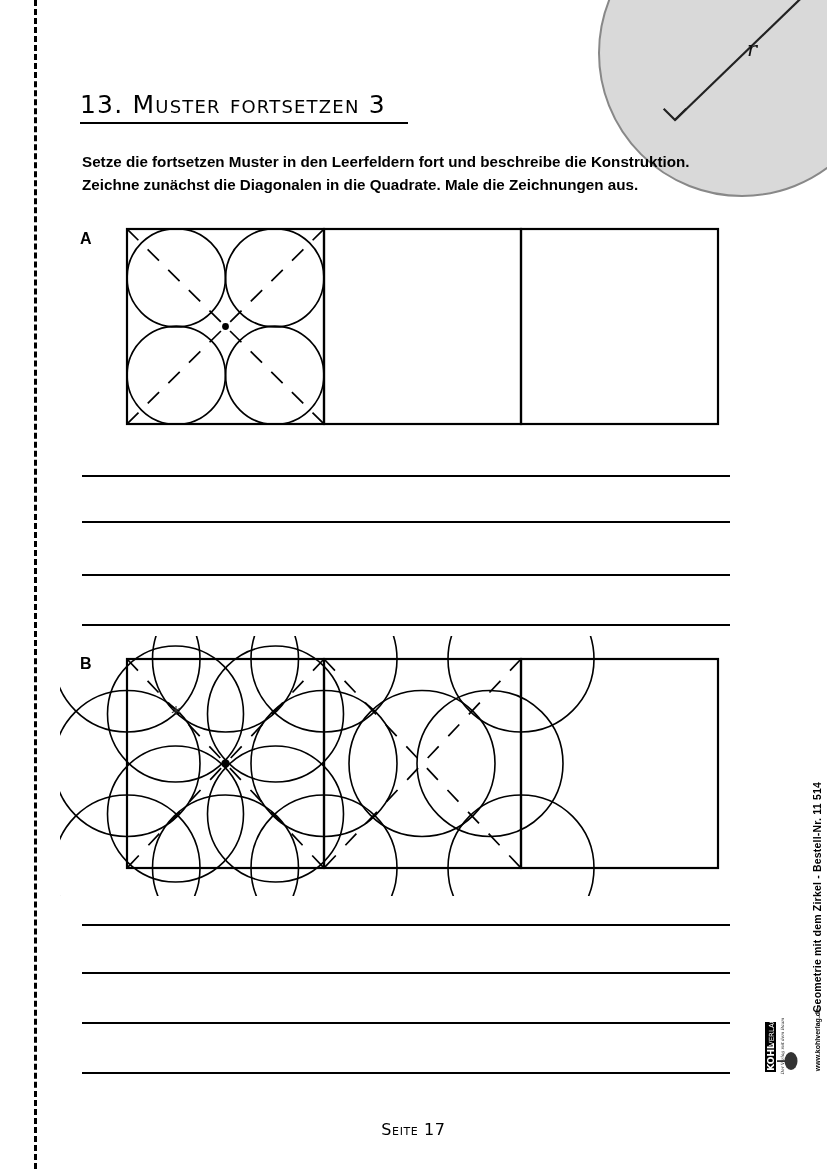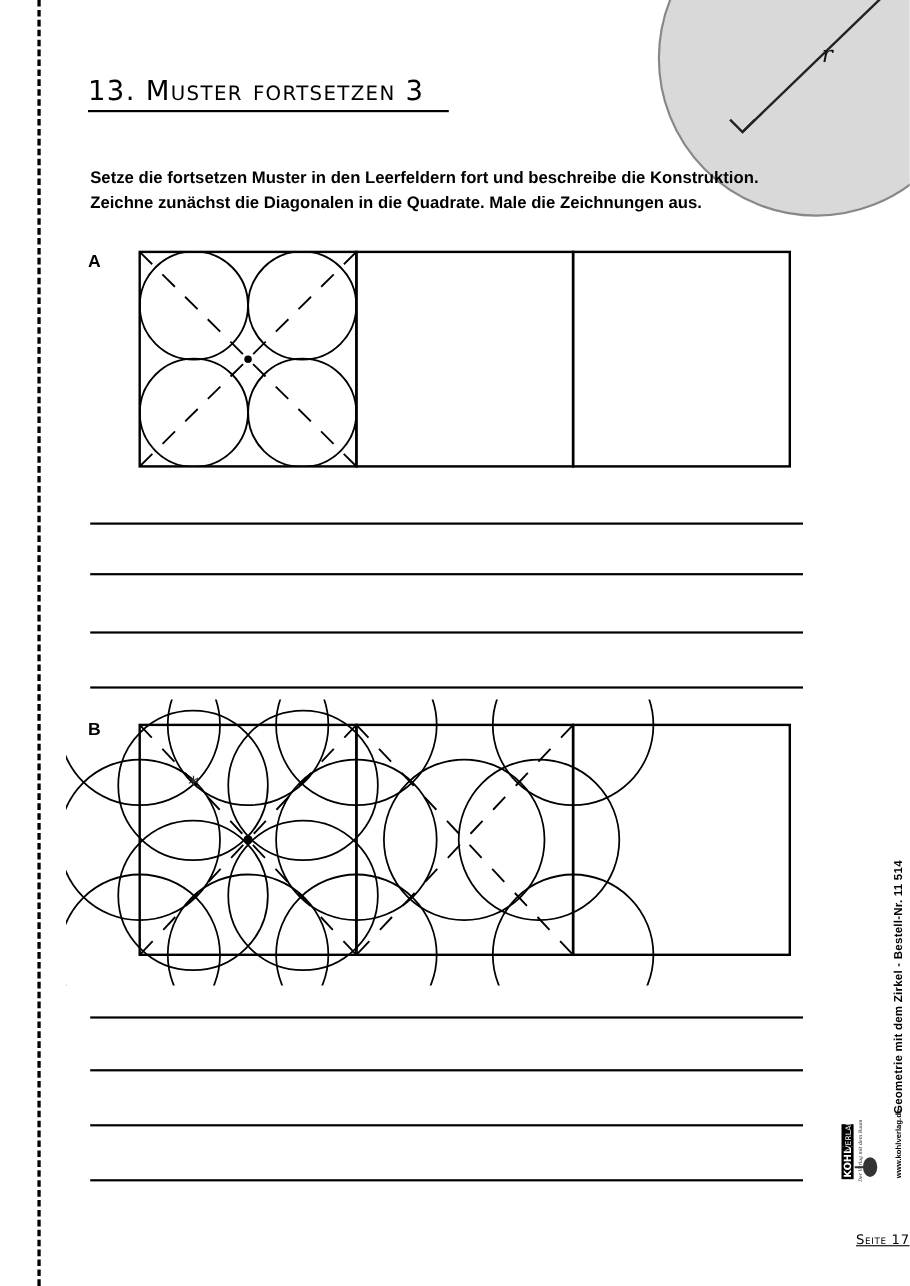--- a/index.html
+++ b/index.html
@@ -17,42 +17,42 @@
     position:absolute;left:34px;top:0;bottom:0;width:0;
     border-left:3px dashed #000;
   }
 
   
   .title-wrap{position:absolute;left:80px;top:68px;}
   .title{
     font-size:25px;letter-spacing:1.2px;white-space:nowrap;
     font-variant:small-caps;font-weight:400;
     font-family:"DejaVu Sans", sans-serif;
+    margin-top:22px;
   }
   .title-rule{margin-top:3px;height:2px;background:#000;width:328px;}
 
   
   .instructions{
     position:absolute;left:82px;top:150px;width:660px;
     font-size:15.2px;font-weight:bold;line-height:1.52;
   }
 
   
   .ex-label{position:absolute;font-weight:bold;font-size:16px;}
   .grid-svg{position:absolute;}
 
   
   .wline{position:absolute;left:82px;width:648px;height:0;border-top:2.5px solid #000;}
 
   
   .footer{
-    position:absolute;left:0;right:0;top:1120px;text-align:right;
-    font-size:12px;font-variant:small-caps;letter-spacing:.6px;
+    position:absolute;left:0;right:0;top:1120px;text-align:center;
+    font-size:16px;font-variant:small-caps;letter-spacing:.6px;
     font-family:"DejaVu Sans", sans-serif;
-    text-decoration:underline;
   }
 
   
   .vert-imprint{
     position:absolute;right:4px;top:782px;
     writing-mode:vertical-rl;transform:rotate(180deg);
     font-size:10.5px;font-weight:bold;white-space:nowrap;letter-spacing:.2px;
   }
   .vert-url{
     position:absolute;right:6px;top:1008px;

